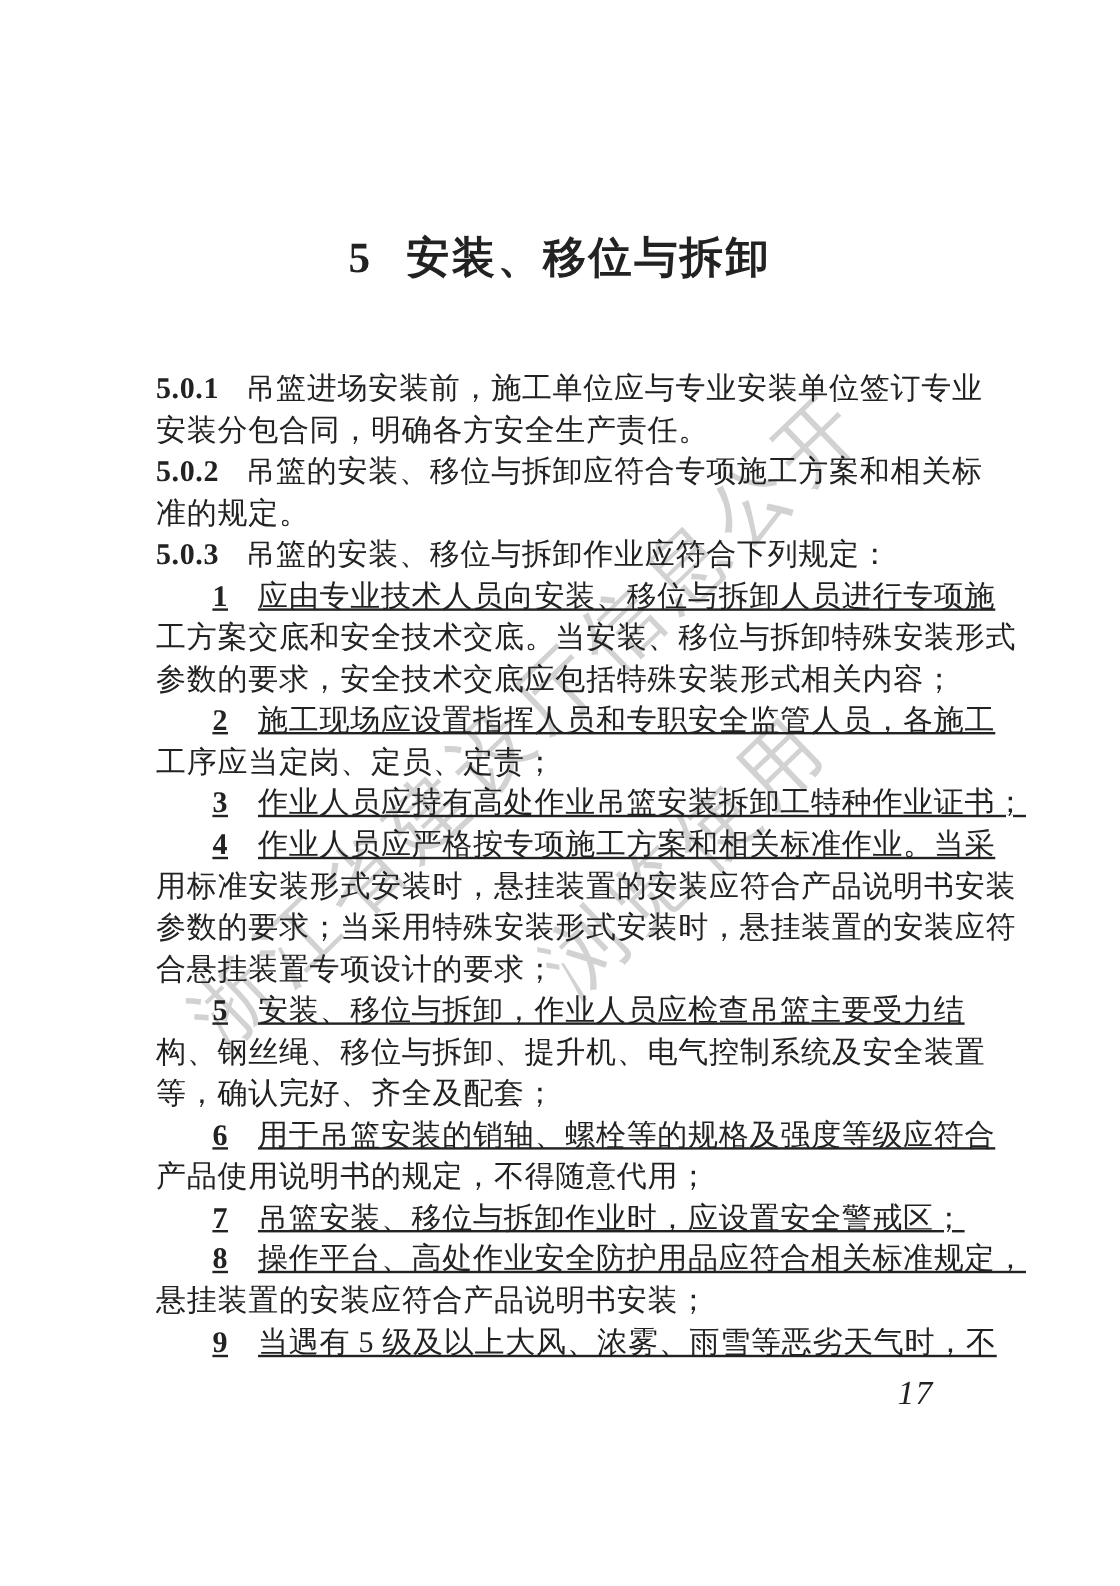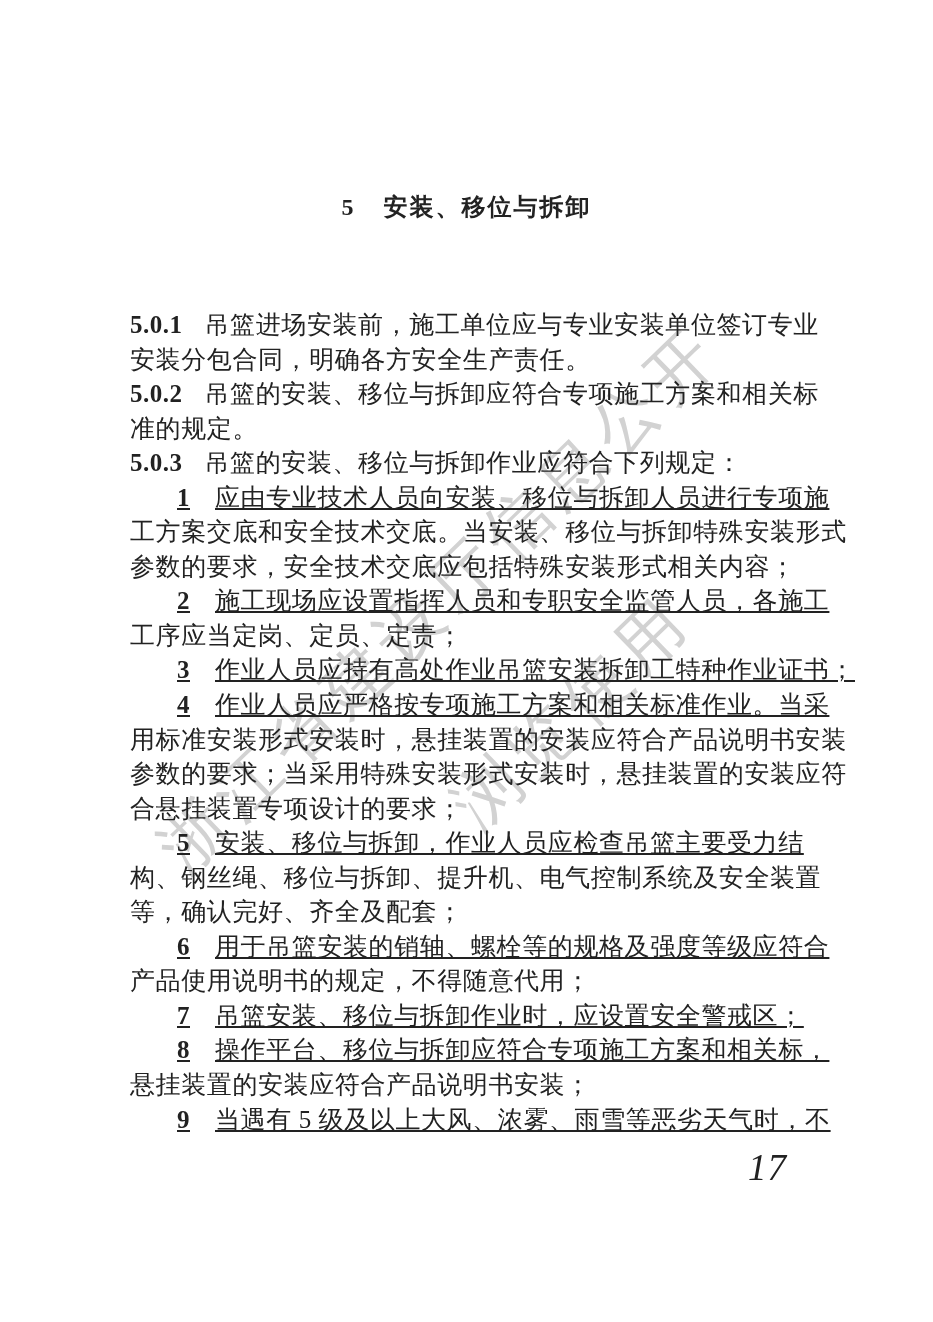--- a/index.html
+++ b/index.html
@@ -24,21 +24,21 @@
     pointer-events: none;
     font-weight: normal;
   }
   .wm1 { left: 440px; top: 599px; transform: translate(-50%,-50%) rotate(-44deg); }
   .wm2 { left: 572px; top: 712px; transform: translate(-50%,-50%) rotate(-44deg); }
 
   .chapter-title {
     position: absolute;
     top: 191px; left: 0; width: 100%;
     text-align: center;
-    font-size: 24px;
+    font-size: 36px;
     font-weight: bold;
     letter-spacing: 2px;
     z-index: 1;
   }
   .chapter-title .tnum { margin-right: 30px; letter-spacing: 0; }
 
   .doc {
     position: absolute;
     left: 130px; top: 308px; width: 690px;
     font-size: 25px;
@@ -47,21 +47,21 @@
     z-index: 1;
   }
   .line { white-space: nowrap; }
   .num  { font-weight: bold; margin-right: 22px; letter-spacing: 0.5px; }
   .item { padding-left: 47px; text-decoration: underline; }
   .item .num { margin-right: 25px; }
 
   .folio {
     position: absolute;
     left: 748px; top: 1146px;
-    font-size: 37px;
+    font-size: 28px;
     font-style: italic;
     z-index: 1;
     letter-spacing: 1px;
   }
 </style>
 </head>
 <body>
 
 <div class="page">
 
@@ -87,20 +87,20 @@
     <div class="line item"><span class="num">4</span><span>作业人员应严格按专项施工方案和相关标准作业。当采</span></div>
     <div class="line"><span>用标准安装形式安装时，悬挂装置的安装应符合产品说明书安装</span></div>
     <div class="line"><span>参数的要求；当采用特殊安装形式安装时，悬挂装置的安装应符</span></div>
     <div class="line"><span>合悬挂装置专项设计的要求；</span></div>
     <div class="line item"><span class="num">5</span><span>安装、移位与拆卸，作业人员应检查吊篮主要受力结</span></div>
     <div class="line"><span>构、钢丝绳、移位与拆卸、提升机、电气控制系统及安全装置</span></div>
     <div class="line"><span>等，确认完好、齐全及配套；</span></div>
     <div class="line item"><span class="num">6</span><span>用于吊篮安装的销轴、螺栓等的规格及强度等级应符合</span></div>
     <div class="line"><span>产品使用说明书的规定，不得随意代用；</span></div>
     <div class="line item"><span class="num">7</span><span>吊篮安装、移位与拆卸作业时，应设置安全警戒区；</span></div>
-    <div class="line item"><span class="num">8</span><span>操作平台、移位与拆卸应符合专项施工方案和相关标，</span></div>
+    <div class="line item"><span class="num">8</span><span>操作平台、高处作业安全防护用品应符合相关标准规定，</span></div>
     <div class="line"><span>悬挂装置的安装应符合产品说明书安装；</span></div>
     <div class="line item"><span class="num">9</span><span>当遇有 5 级及以上大风、浓雾、雨雪等恶劣天气时，不</span></div>
   </div>
 
   <div class="folio">17</div>
 
 </div>
 
 </body></html>

